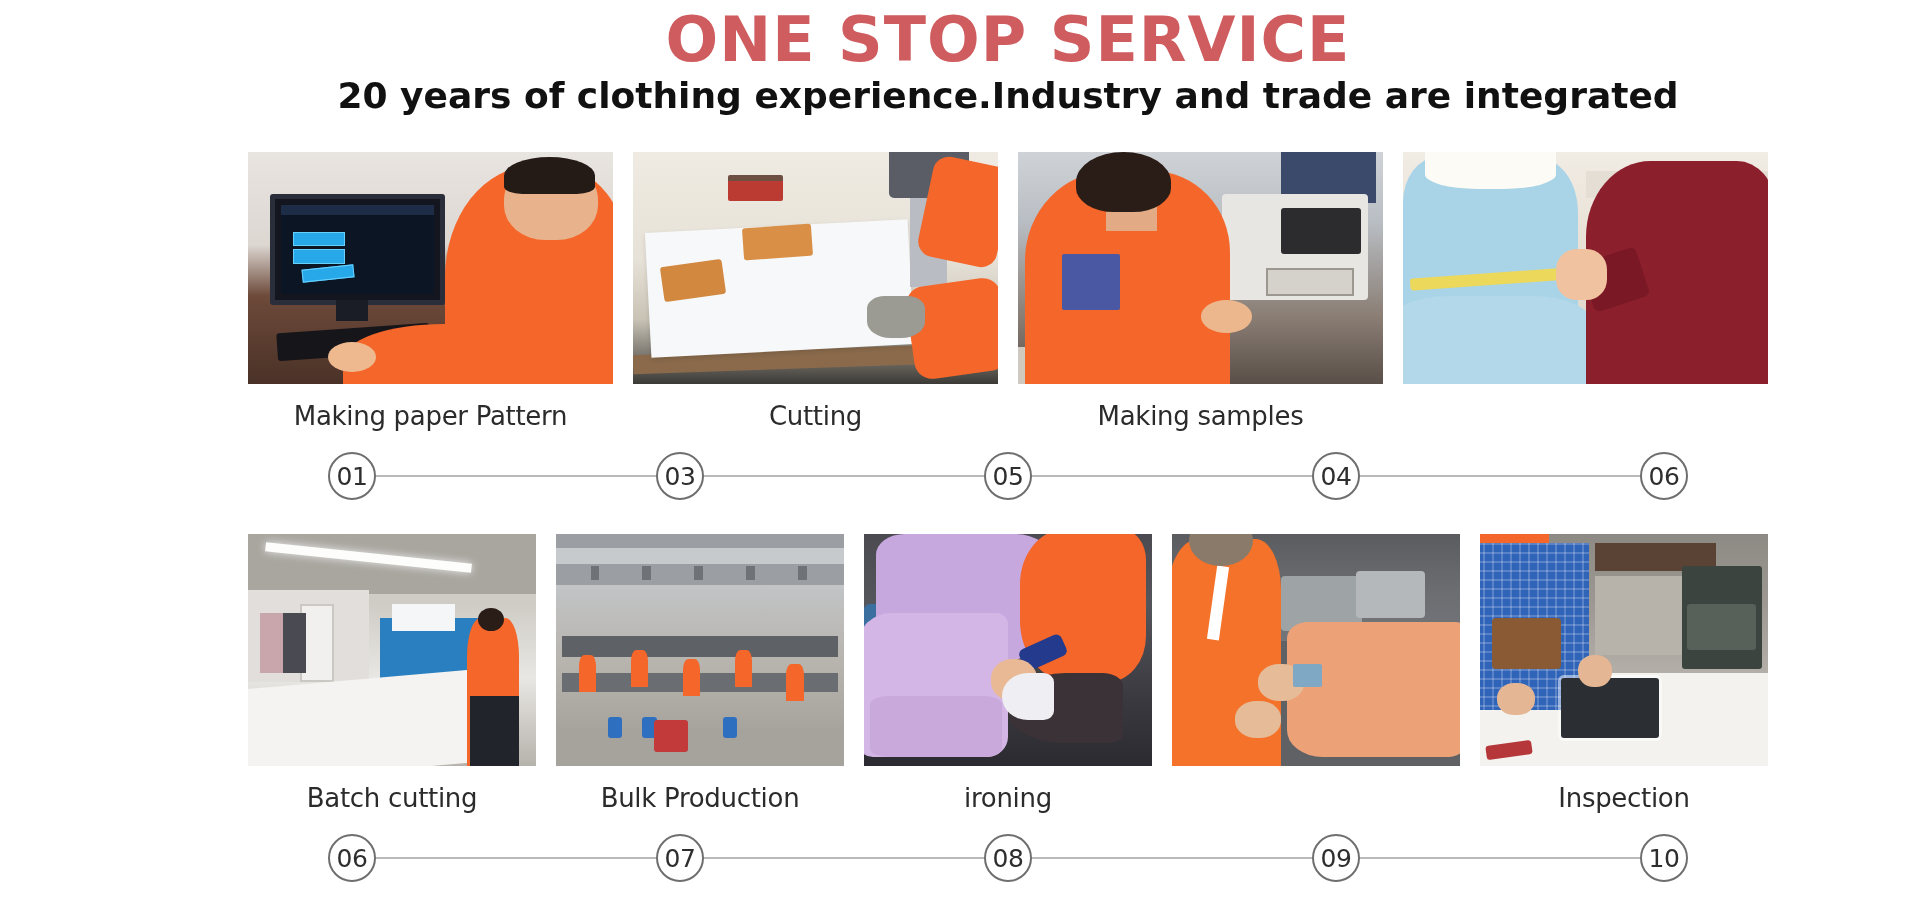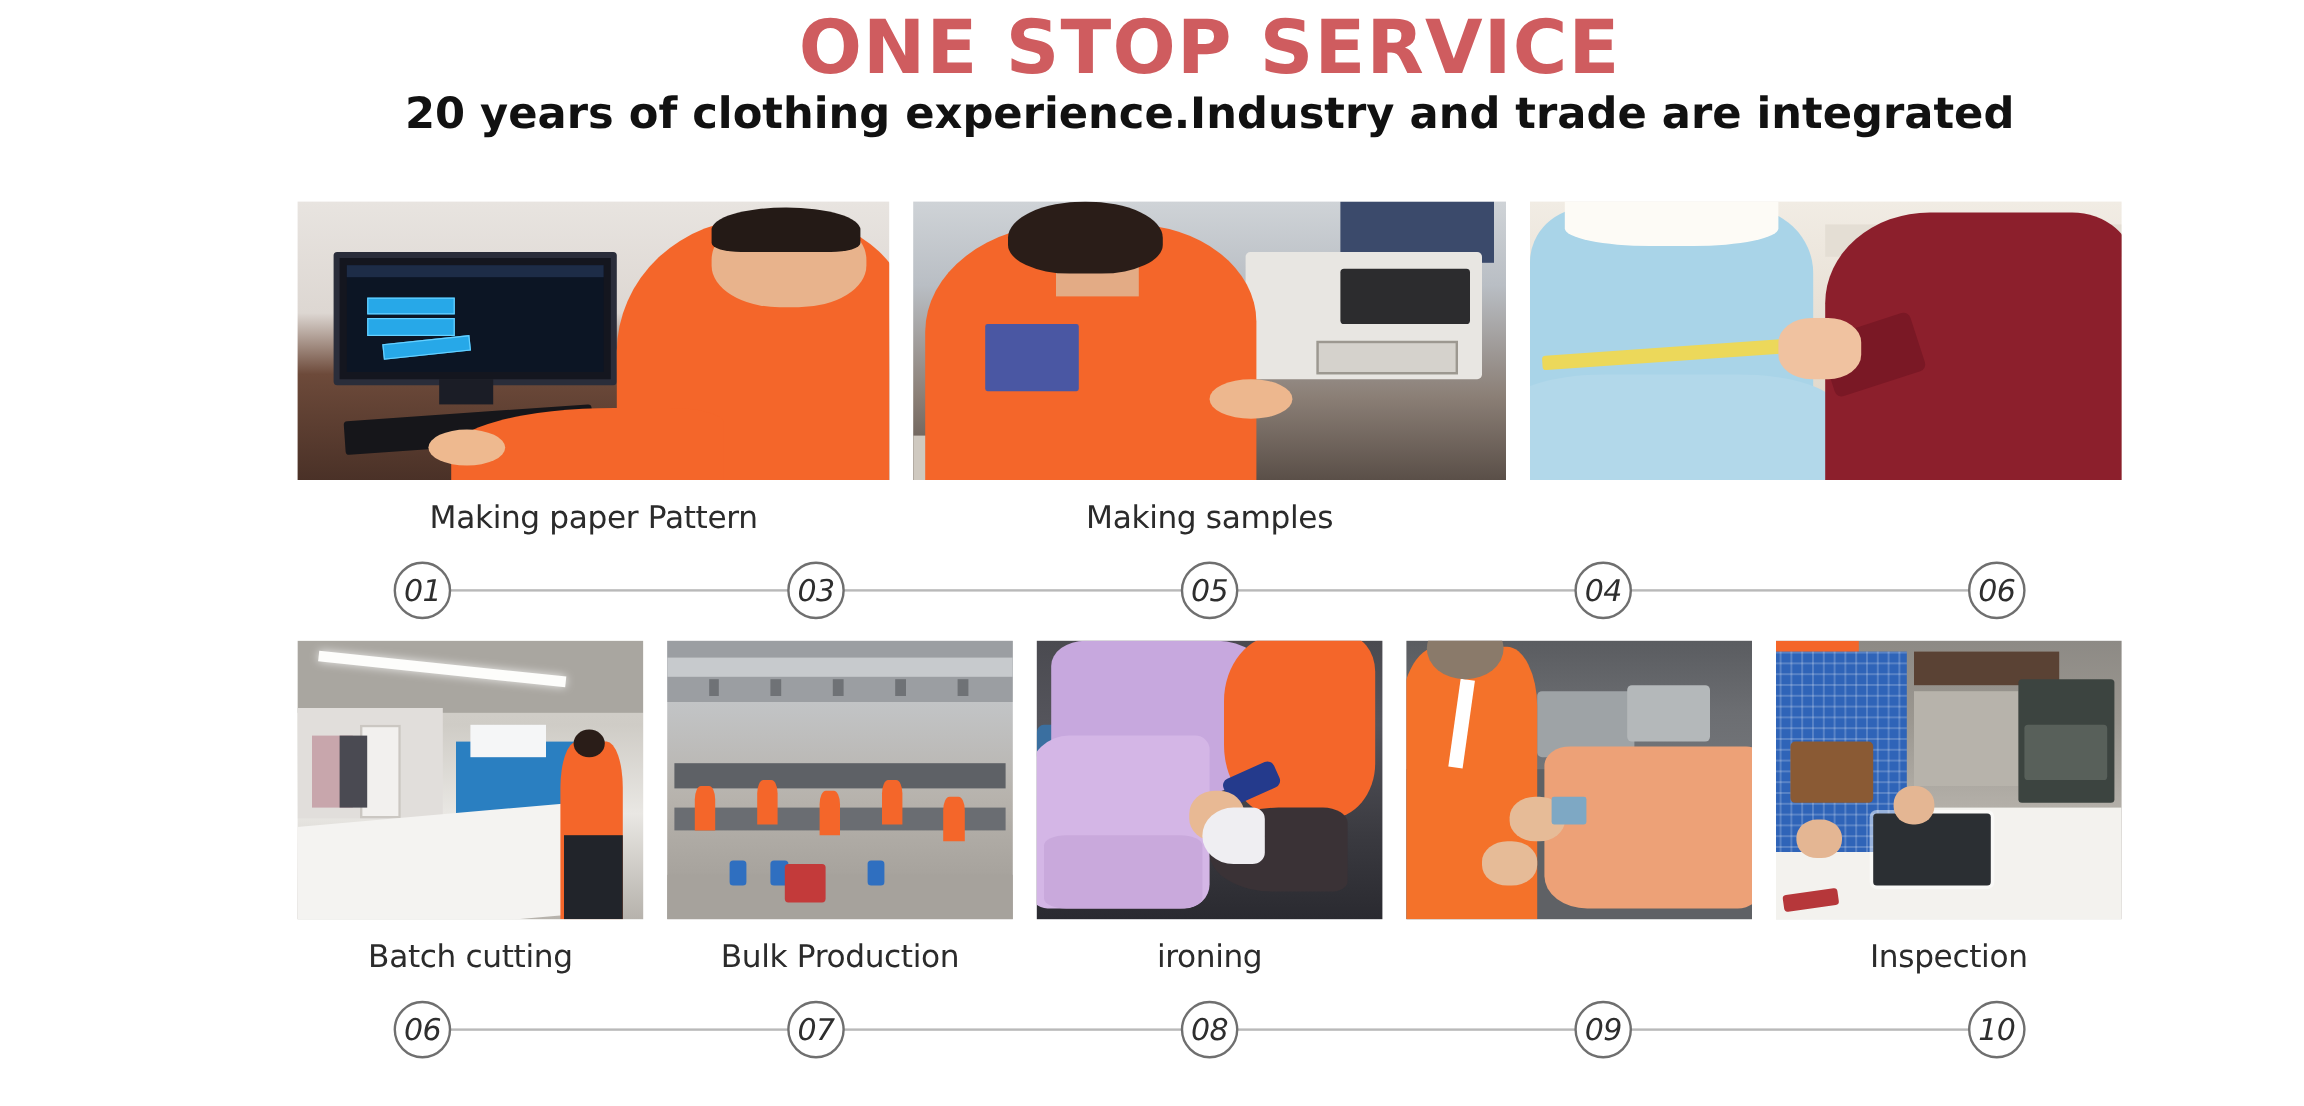--- a/index.html
+++ b/index.html
@@ -43,21 +43,21 @@
     margin-top: 4px;
     white-space: nowrap;
   }
 
   
   .row-block {
     position: absolute;
     left: 200px;
     width: 1520px;
   }
-  #row-block-1 { top: 168px; }
+  #row-block-1 { top: 152px; }
   #row-block-2 { top: 534px; }
 
   .tile-row {
     display: flex;
     gap: 20px;
     width: 100%;
   }
   .tile {
     flex: 1 1 0;
     min-width: 0;
@@ -115,21 +115,20 @@
     border-radius: 50%;
     background: #ffffff;
     display: flex;
     align-items: center;
     justify-content: center;
     font-family: "DejaVu Sans", sans-serif;
     font-size: 25px;
     font-weight: 400;
     color: #2e2e2e;
     letter-spacing: -0.5px;
-    font-style: italic;
   }
 
   
   
   .p01 { background: linear-gradient(180deg,#e8e4e0 0%,#ddd7d2 40%,#6d4a3a 62%,#4a3127 100%); }
   .p01 .monitor { position:absolute; left:6%; top:18%; width:48%; height:48%; background:#14161f; border:5px solid #2a2d3a; border-radius:3px; }
   .p01 .screen { position:absolute; inset:6px; background:#0c1524; }
   .p01 .bar { position:absolute; left:0; right:0; top:0; height:12%; background:#1d2c47; }
   .p01 .pat { position:absolute; background:#27a8e8; border:1px solid #67d0ff; }
   .p01 .pa { left:8%; top:30%; width:34%; height:16%; }
@@ -296,20 +295,35 @@
           <div class="person"></div>
           <div class="head"></div>
           <div class="hair"></div>
           <div class="kbd"></div>
           <div class="arm"></div>
           <div class="hand"></div>
         </div>
         <div class="caption">Making paper Pattern</div>
       </div>
 
+      <div class="tile">
+        <div class="photo p02">
+          <div class="edge"></div>
+          <div class="paper"></div>
+          <div class="redbox"></div>
+          <div class="mach"></div>
+          <div class="machhead"></div>
+          <div class="brick1"></div>
+          <div class="brick2"></div>
+          <div class="sleeve"></div>
+          <div class="sleeve2"></div>
+          <div class="glove"></div>
+        </div>
+        <div class="caption">Cutting</div>
+      </div>
 
       <div class="tile">
         <div class="photo p03">
           <div class="bolt"></div>
           <div class="mach"></div>
           <div class="machdark"></div>
           <div class="panel"></div>
           <div class="cloth"></div>
           <div class="person"></div>
           <div class="neck"></div>

